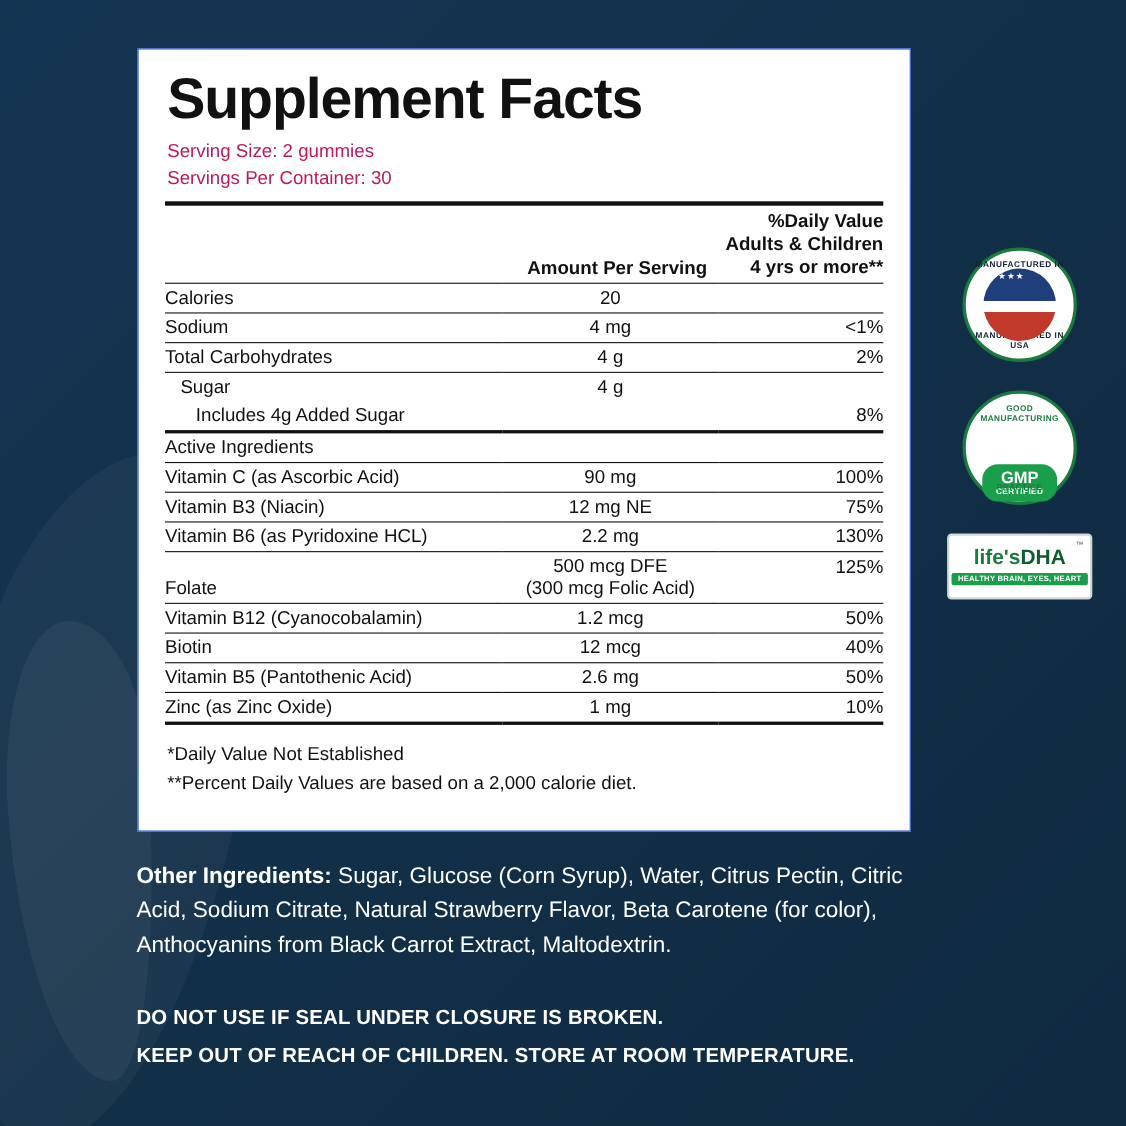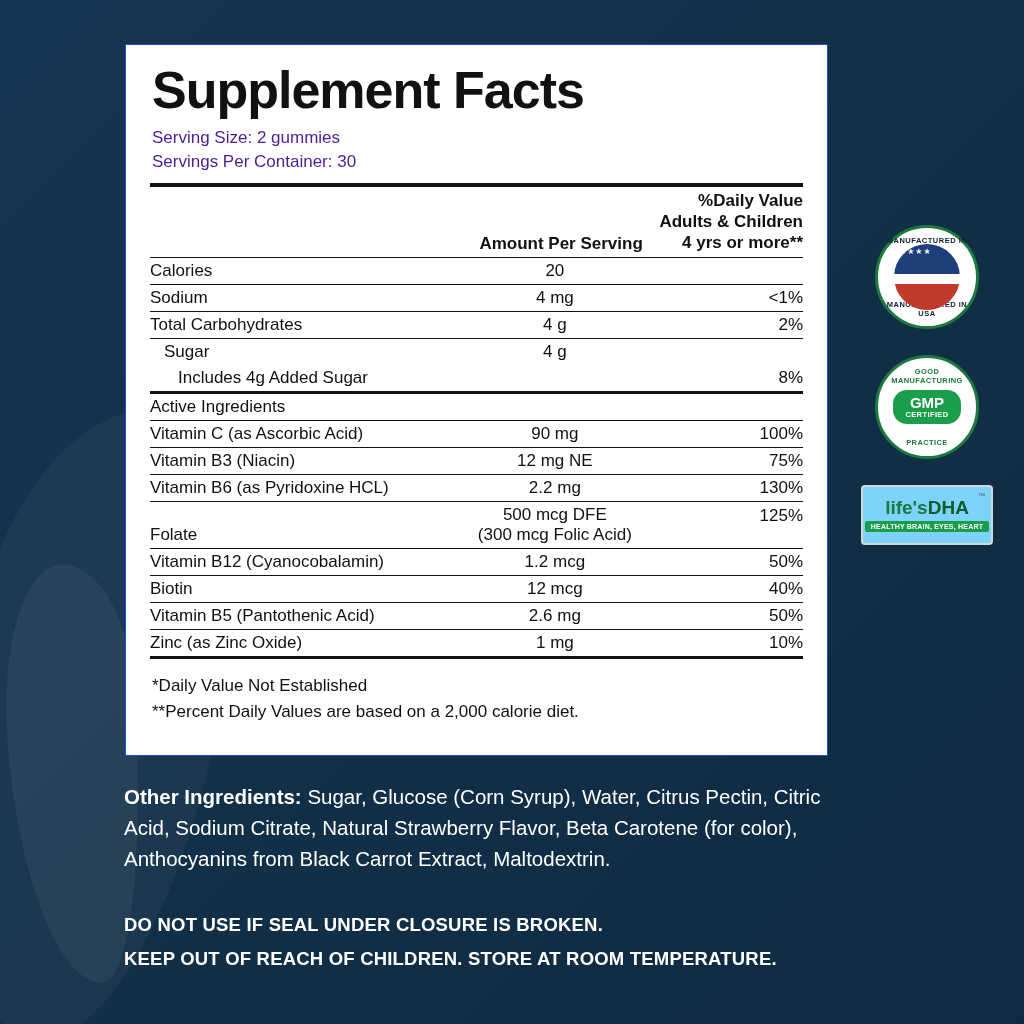--- a/index.html
+++ b/index.html
@@ -56,21 +56,21 @@
   .sf-title {
     font-size: 52px;
     font-weight: bold;
     letter-spacing: -1px;
     color: #111;
     line-height: 1.05;
     margin: 4px 0 8px 2px;
   }
   .serving-line {
     font-size: 17px;
-    color: #4c1d95;
+    color: #be185d;
     line-height: 1.45;
     margin-left: 2px;
   }
   .rule-thick {
     border-bottom: 4px solid #111;
     margin-top: 8px;
   }
 
   table.facts {
     width: 100%;
@@ -152,38 +152,38 @@
     left: 0; font-size: 7.5px; letter-spacing: .5px;
   }
   .usa-top { top: 8px; }
   .usa-bot { bottom: 8px; }
 
   .badge-gmp {
     width: 104px; height: 104px; border-radius: 50%;
     background: #fff; border: 3px solid #1b7a3e;
     box-sizing: border-box;
     position: relative;
-    display: flex; align-items: center; justify-content: center;
+    display: flex; align-items: flex-end; justify-content: center;
   }
   .gmp-pill {
     background: #1b9e4b; color: #fff; font-weight: bold;
     border-radius: 14px; padding: 5px 12px; text-align: center;
     line-height: 1.05;
   }
   .gmp-pill .g1 { font-size: 15px; display:block; }
   .gmp-pill .g2 { font-size: 7.5px; display:block; letter-spacing: .4px; }
   .gmp-arc {
     position: absolute; width: 100%; text-align: center; left: 0;
     font-size: 7.5px; font-weight: bold; color: #1b7a3e; letter-spacing: .4px;
   }
   .gmp-top { top: 9px; }
   .gmp-bot { bottom: 9px; }
 
   .badge-dha {
-    width: 128px; height: 56px; background: #7dd3fc;
+    width: 128px; height: 56px; background: #ffffff;
     border: 2px solid #cfd8d2; border-radius: 4px;
     display: flex; flex-direction: column; align-items: center; justify-content: center;
     position: relative;
   }
   .dha-main { font-size: 19px; font-weight: bold; color: #1b7a3e; line-height: 1; }
   .dha-main .lifes { color: #1b7a3e; }
   .dha-main .dha { color: #0f5c2e; }
   .dha-sub {
     margin-top: 4px;
     background: #1b9e4b; color: #fff; font-size: 7px; font-weight: bold;

